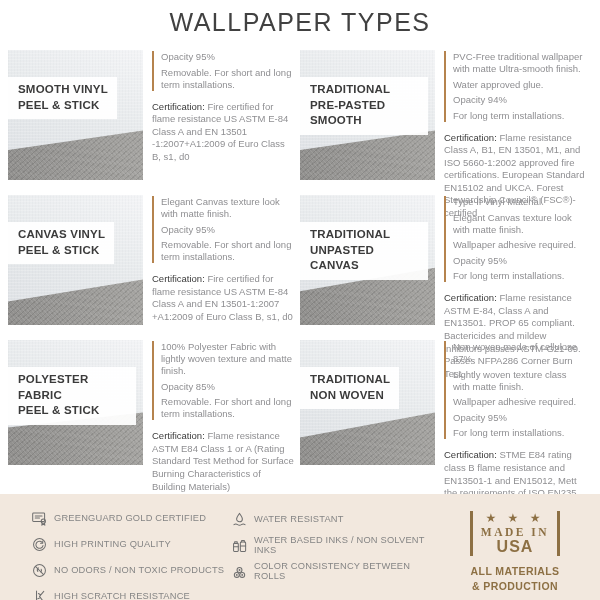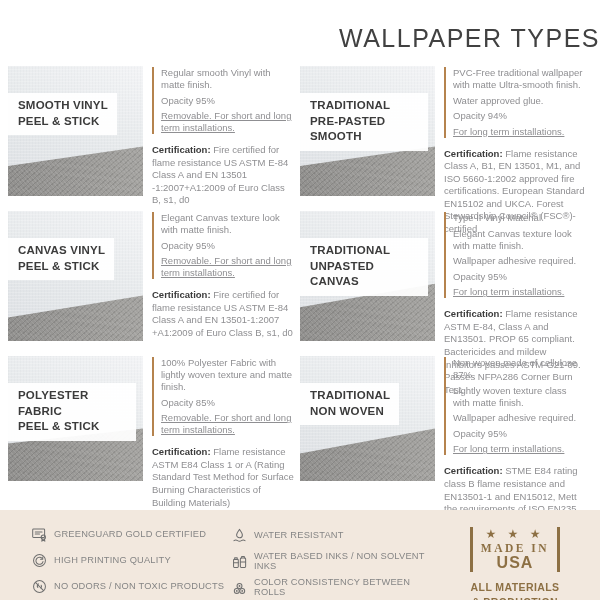--- a/index.html
+++ b/index.html
@@ -6,21 +6,21 @@
   html,body { width:600px; height:600px; }
   body {
     font-family:"Liberation Sans", sans-serif;
     background:#ffffff;
     color:#3d3d3d;
     overflow:hidden;
   }
   .page { width:600px; height:600px; display:flex; flex-direction:column; }
 
   
-  .header { padding-top:24px; text-align:right; }
+  .header { padding-top:8px; text-align:center; }
   .title {
     font-size:25px; font-weight:500; letter-spacing:1.5px;
     color:#414141;
   }
 
   
   .grid {
     margin:13px 8px 0 8px;
     display:grid;
     grid-template-columns:292px 292px;
@@ -65,26 +65,26 @@
   .textcol { flex:1; padding-top:1px; }
   .features {
     border-left:2px solid #b5834e;
     padding-left:7px;
     margin-left:1px;
   }
   .features p {
     font-size:9.5px; line-height:1.27; color:#8f8f92;
     margin-bottom:3.5px;
   }
-  .features p:last-child { margin-bottom:0;text-decoration:underline; }
+  .features p:last-child { margin-bottom:0; }
   .cert {
     margin-top:10px; padding-left:1px;
     font-size:9.5px; line-height:1.32; color:#8f8f92;
   }
-  .cert b { color:#3b3b3b; font-weight:700;margin-top:23px; }
+  .cert b { color:#3b3b3b; font-weight:400;margin-top:23px; }
   .cert span { white-space:pre-line; }
 
   
   .footer {
     flex:1; margin-top:9px;
     background:#f2e8de;
     display:flex; align-items:flex-start;
     padding:15px 10px 0 30px;
   }
   .fcol-left  { width:200px; }
@@ -122,21 +122,20 @@
       <div class="photo">
         <div class="weave"></div>
         <div class="floor"></div>
         <div class="plabel">
           <div>SMOOTH VINYL</div>
           <div>PEEL &amp; STICK</div>
         </div>
       </div>
       <div class="textcol">
         <div class="features">
-            <p>Regular smooth Vinyl with matte finish.</p>
             <p>Opacity 95%</p>
             <p>Removable.  For short and long term installations.</p>
           </div>
         <p class="cert">
           <b>Certification:</b>
           <span>Fire certified for flame resistance US ASTM E-84 Class A and EN 13501 -1:2007+A1:2009 of Euro Class B, s1, d0</span>
         </p>
       </div>
     </div>
 

